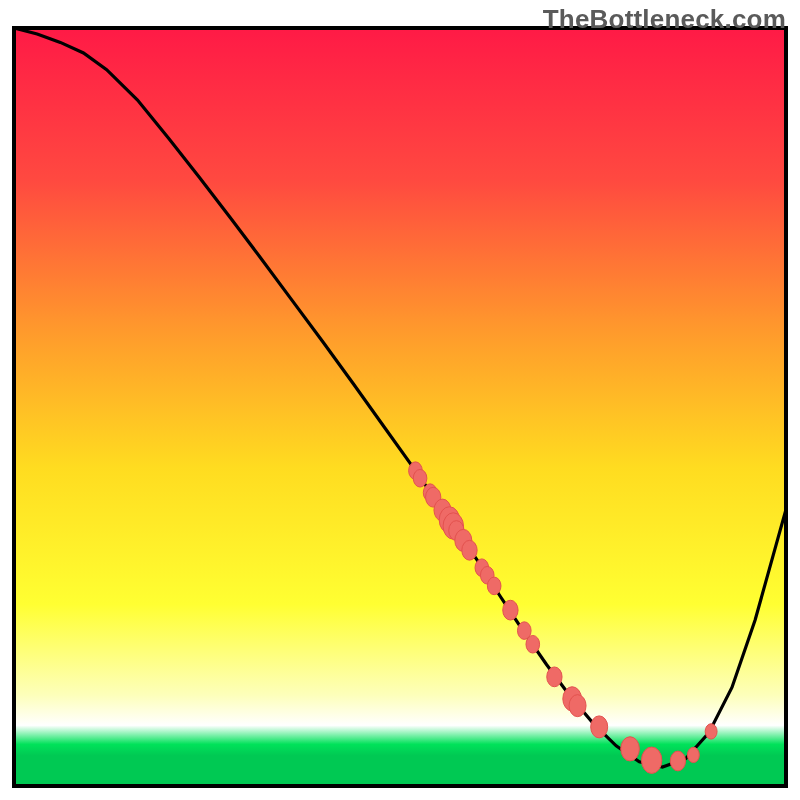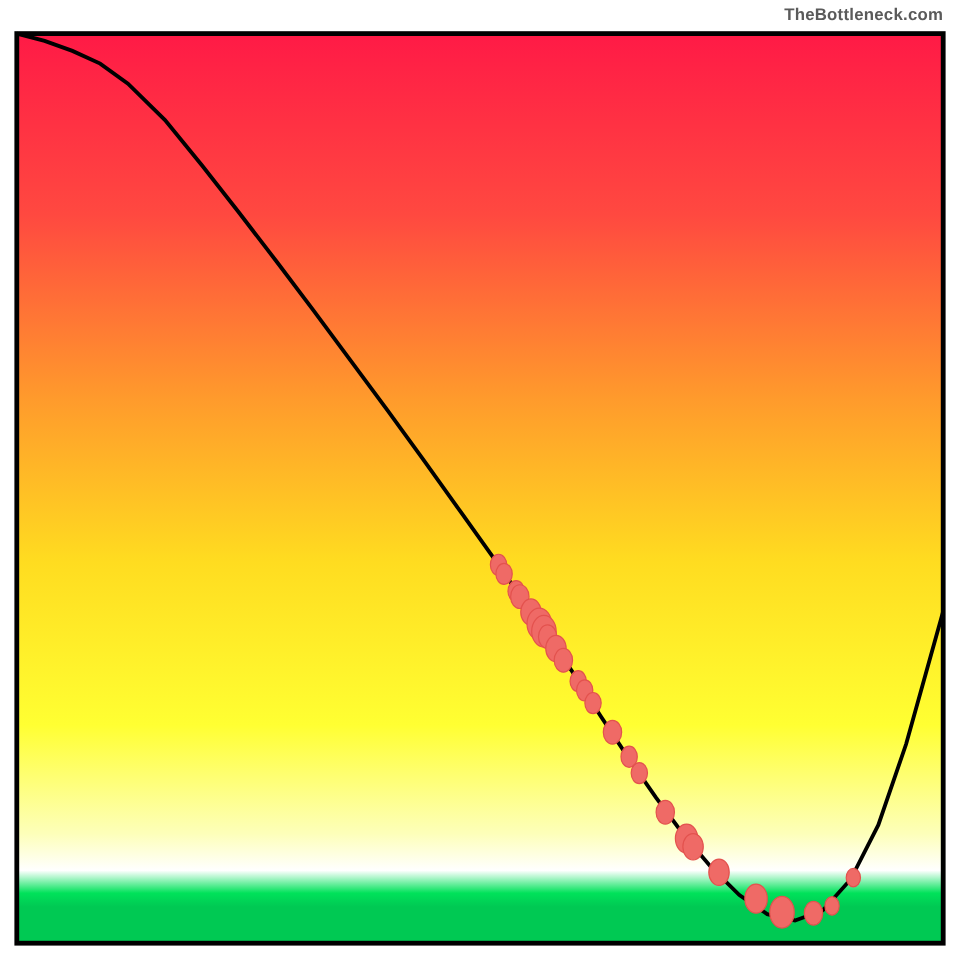--- a/index.html
+++ b/index.html
@@ -15,21 +15,21 @@
   .chart-container {
     position: relative;
     width: 800px;
     height: 800px;
   }
 
   .watermark {
     position: absolute;
     top: 4px;
     right: 14px;
-    font-size: 14px;
+    font-size: 26px;
     font-weight: 600;
     color: #5a5a5a;
     letter-spacing: 0.2px;
     z-index: 10;
   }
 
   svg {
     display: block;
   }
 </style>

